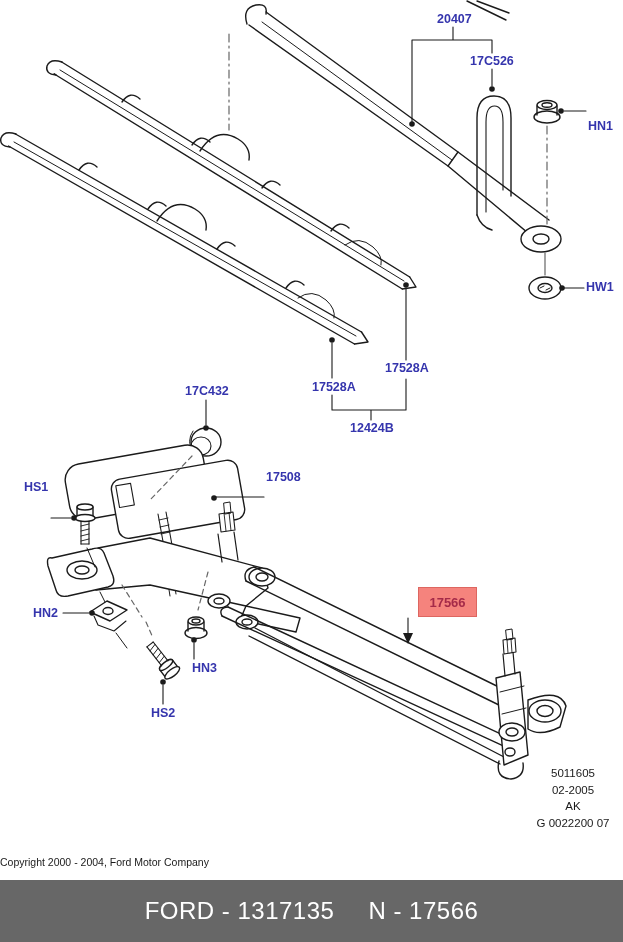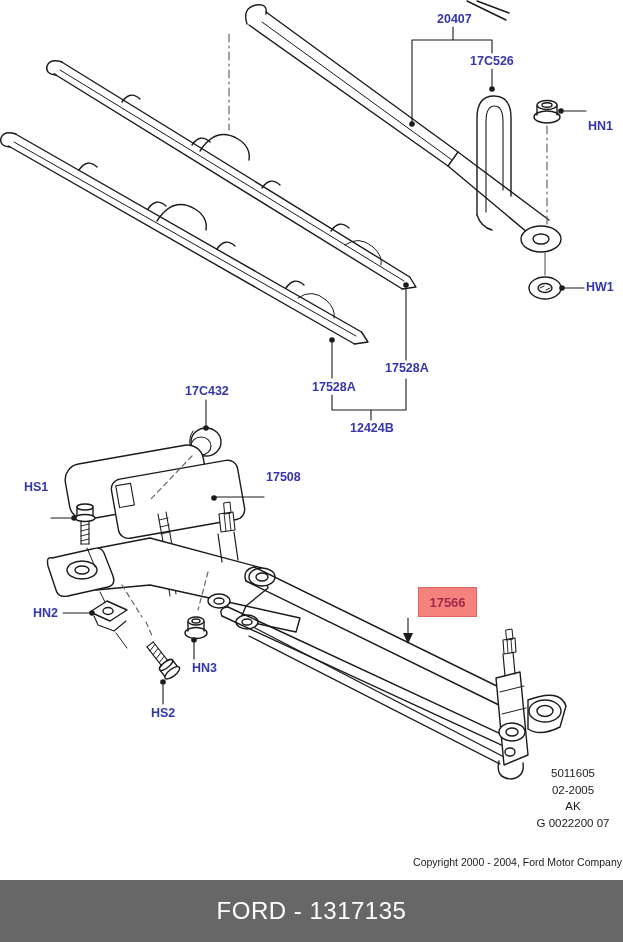--- a/index.html
+++ b/index.html
@@ -36,21 +36,21 @@
     margin-left:28px;
   }
   .plate{
     position:absolute;left:503px;top:765px;width:140px;
     text-align:center;
     font:11.5px "Liberation Sans",sans-serif;
     color:#1a1a1a;line-height:16.5px;
   }
   .copyright{
     position:absolute;left:0;top:856px;width:622px;
-    text-align:right;
+    text-align:left;
     font:10.5px "Liberation Sans",sans-serif;
     color:#1a1a1a;
   }
   .footer{
     position:absolute;left:0;top:880px;width:623px;height:62px;
     background:var(--footer-bg);
     display:flex;align-items:center;justify-content:center;gap:34px;
     color:var(--footer-text);
     font:24px "Liberation Sans",sans-serif;
     letter-spacing:0.5px;
@@ -277,14 +277,15 @@
       <div>02-2005</div>
       <div>AK</div>
       <div>G 0022200 07</div>
     </div>
   </div>
 
   <div class="copyright">Copyright 2000 - 2004, Ford Motor Company</div>
 
   <div class="footer">
     <span>FORD - 1317135</span>
+    <span>N - 17566</span>
   </div>
 </div>
 
 </body></html>

